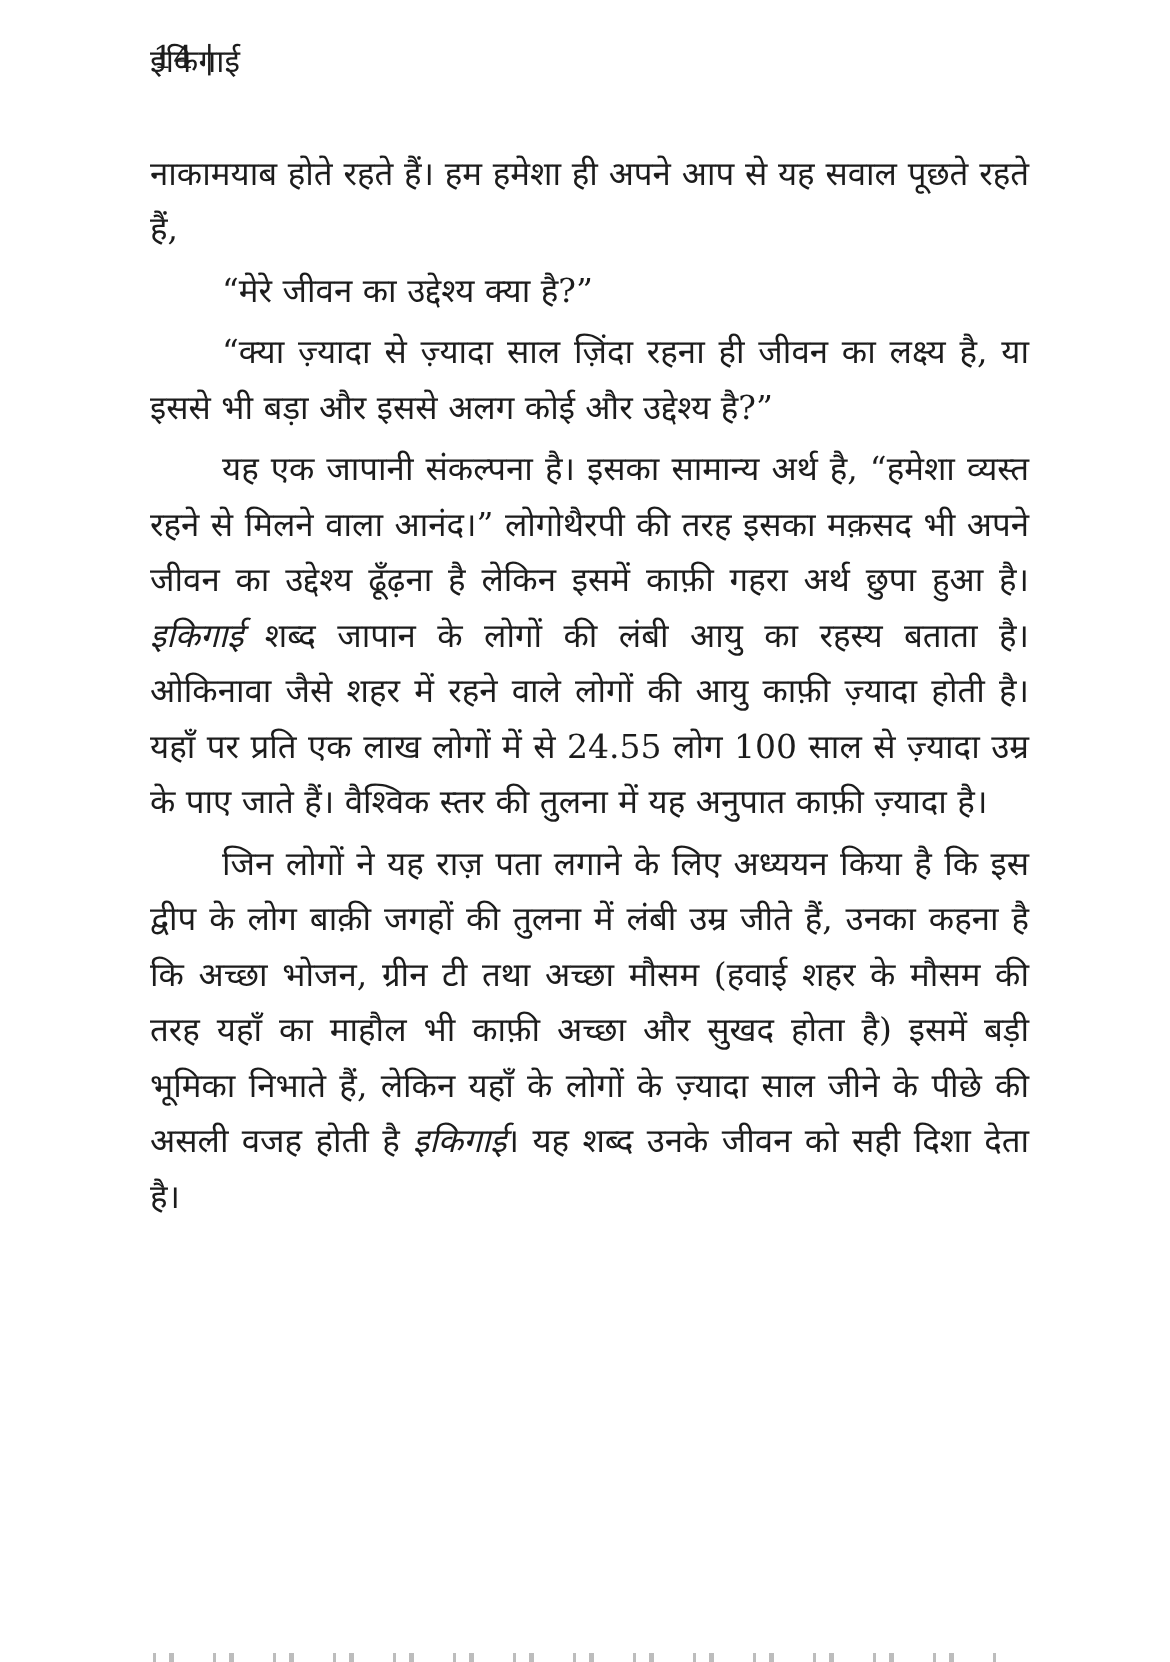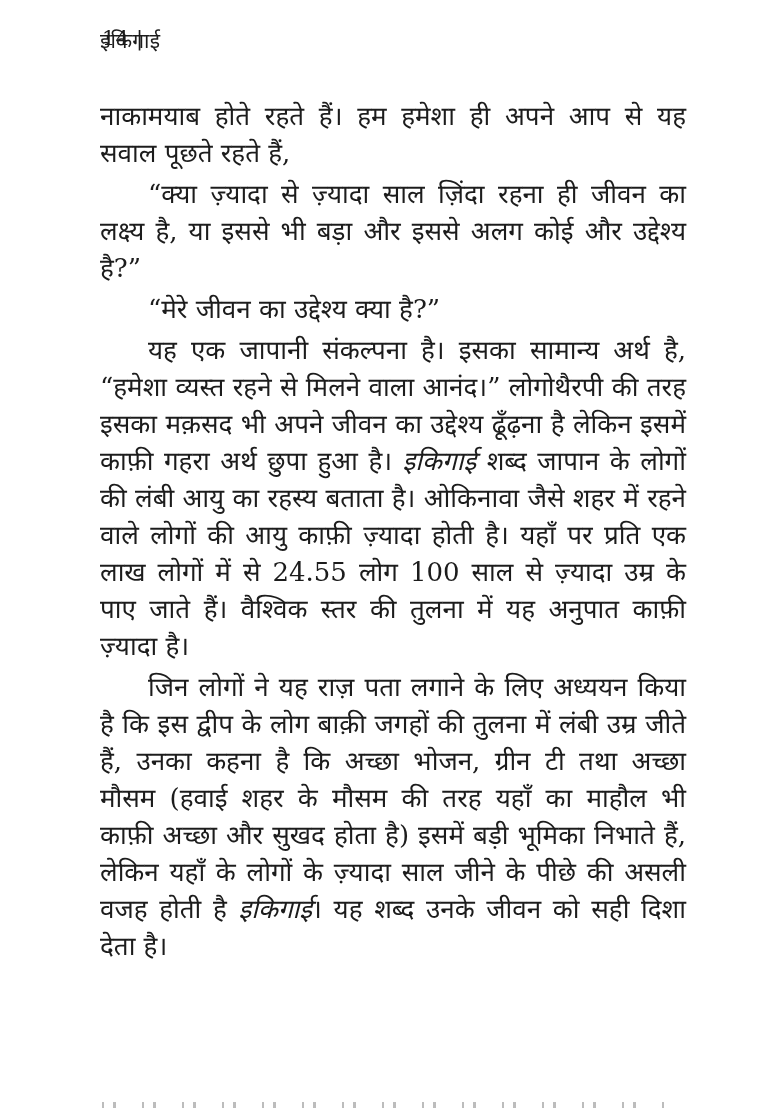--- a/index.html
+++ b/index.html
@@ -28,21 +28,21 @@
     position: absolute;
     left: 2px;
     top: 0;
   }
   .book-title {
     display: inline-block;
   }
 
   .page-body {
     margin-top: 40px;
-    font-size: 26px;
+    font-size: 22px;
     line-height: 37px;
     text-align: justify;
     text-justify: inter-word;
   }
 
   .para {
     text-indent: 48px;
     margin-top: 4px;
   }
   .para.no-indent {
@@ -75,23 +75,23 @@
 
   <header class="page-header">
     <span class="page-number">14 |</span>
     <span class="book-title">इकिगाई</span>
   </header>
 
   <main class="page-body">
 
     <p class="para no-indent"><span>नाकामयाब होते रहते हैं। हम हमेशा ही अपने आप से यह सवाल पूछते रहते हैं,</span></p>
 
+    <p class="para"><span>“मेरे जीवन का उद्देश्य क्या है?”</span></p>
+
     <p class="para"><span>“क्या ज़्यादा से ज़्यादा साल ज़िंदा रहना ही जीवन का लक्ष्य है, या इससे भी बड़ा और इससे अलग कोई और उद्देश्य है?”</span></p>
-
-    <p class="para"><span>“मेरे जीवन का उद्देश्य क्या है?”</span></p>
 
 
 
     <p class="para"><span>यह एक जापानी संकल्पना है। इसका सामान्य अर्थ है, “हमेशा व्यस्त रहने से मिलने वाला आनंद।” लोगोथैरपी की तरह इसका मक़सद भी अपने जीवन का उद्देश्य ढूँढ़ना है लेकिन इसमें काफ़ी गहरा अर्थ छुपा हुआ है। </span><span class="em">इकिगाई</span><span> शब्द जापान के लोगों की लंबी आयु का रहस्य बताता है। ओकिनावा जैसे शहर में रहने वाले लोगों की आयु काफ़ी ज़्यादा होती है। यहाँ पर प्रति एक लाख लोगों में से 24.55 लोग 100 साल से ज़्यादा उम्र के पाए जाते हैं। वैश्विक स्तर की तुलना में यह अनुपात काफ़ी ज़्यादा है।</span></p>
 
     <p class="para"><span>जिन लोगों ने यह राज़ पता लगाने के लिए अध्ययन किया है कि इस द्वीप के लोग बाक़ी जगहों की तुलना में लंबी उम्र जीते हैं, उनका कहना है कि अच्छा भोजन, ग्रीन टी तथा अच्छा मौसम (हवाई शहर के मौसम की तरह यहाँ का माहौल भी काफ़ी अच्छा और सुखद होता है) इसमें बड़ी भूमिका निभाते हैं, लेकिन यहाँ के लोगों के ज़्यादा साल जीने के पीछे की असली वजह होती है </span><span class="em">इकिगाई</span><span>। यह शब्द उनके जीवन को सही दिशा देता है।</span></p>
 
 
   </main>
 

